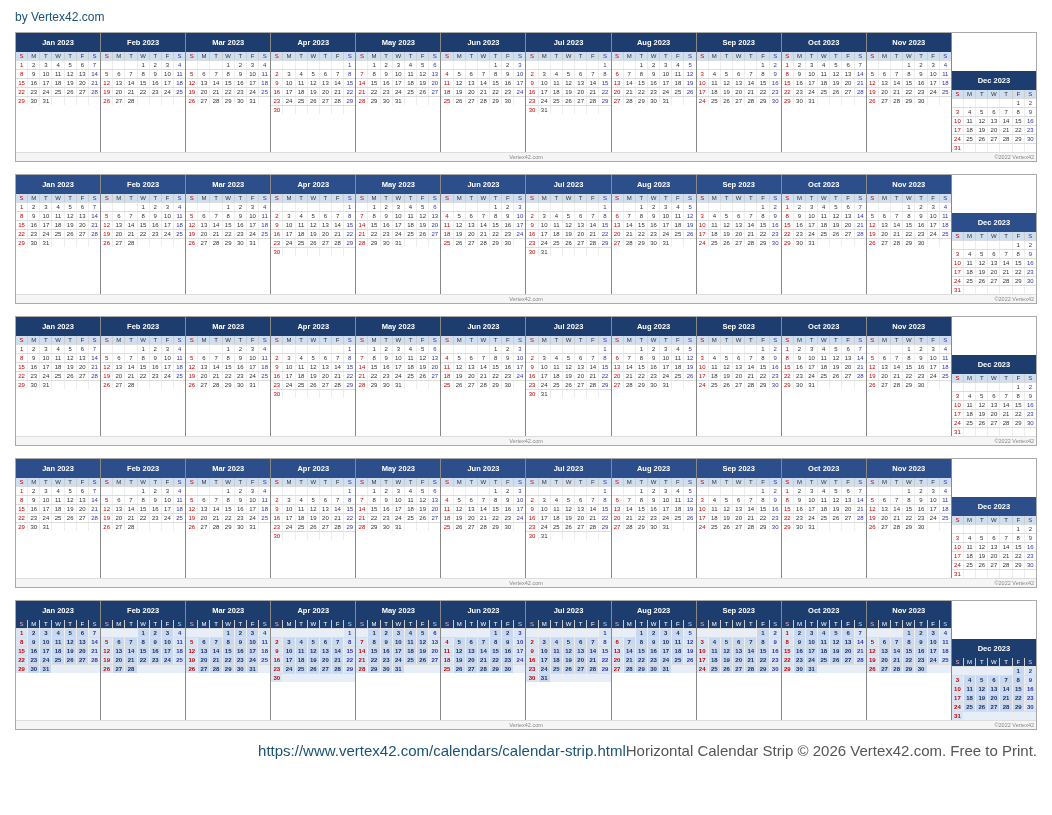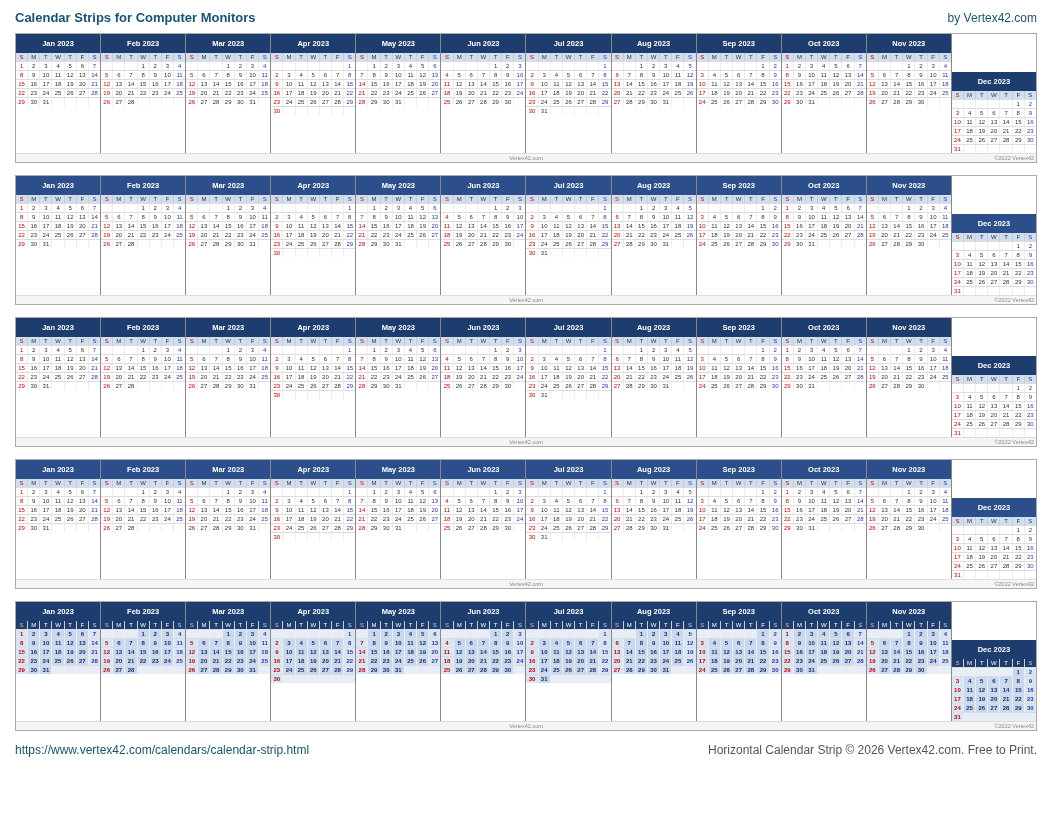--- a/index.html
+++ b/index.html
@@ -100,33 +100,32 @@
     .strip-variant-5 .day-cell { background: #c8d8f0; color: #1a3060; font-weight: bold; }
     .strip-variant-5 .day-cell.sun { color: #c00; background: #d8e5f5; }
     .strip-variant-5 .day-cell.sat { color: #33a; background: #d8e5f5; }
     .strip-variant-5 .day-cell.empty { background: #e8eef8; }
     .strip-variant-5 .day-headers { background: #1c3d6e; }
     .strip-variant-5 .day-header { color: #fff; background: #1c3d6e; }
     .strip-variant-5 .day-header.sun { color: #ffaaaa; }
     .strip-variant-5 .day-header.sat { color: #aaddff; }
     .page-footer {
       display: flex;
-      justify-content: space-between;
+      justify-content: flex-end;
       margin-top: 8px;
-      font-size: 12px;
+      font-size: 15px;
       color: #555;
     }
     .footer-link { color: #1a5276; }
     .copyright { color: #555; }
   </style>
 </head>
 <body>
 
 <div class="page-header">
-  <span class="page-title">Calendar Strips for Computer Monitors</span>
   <span class="page-brand">by Vertex42.com</span>
 </div>
 
 <div id="strips-container">
     <div class="calendar-strip strip-variant-1">
       <div class="strip-row">
         <div class="month-block">
           <div class="month-header">Jan 2023</div>
           <div class="day-headers">
             <div class="day-header sun">S</div>

